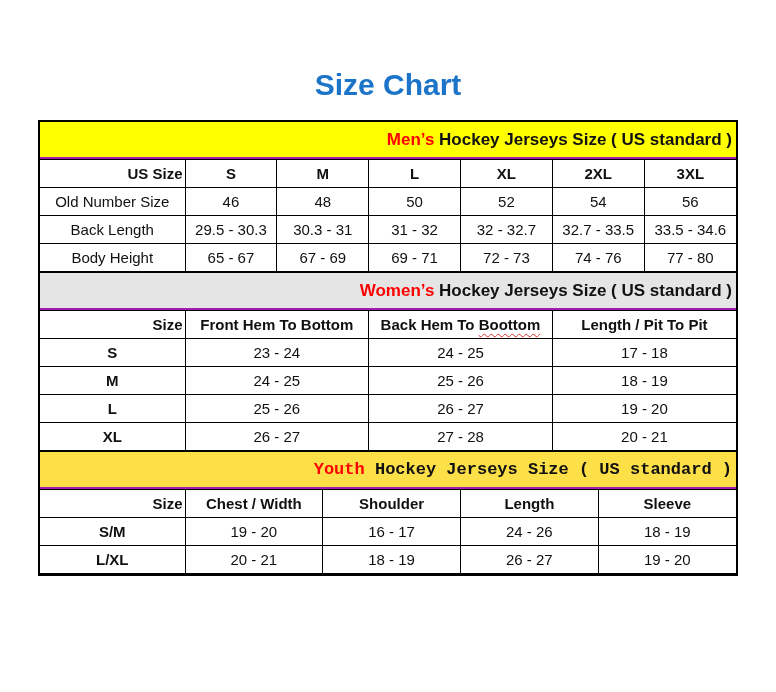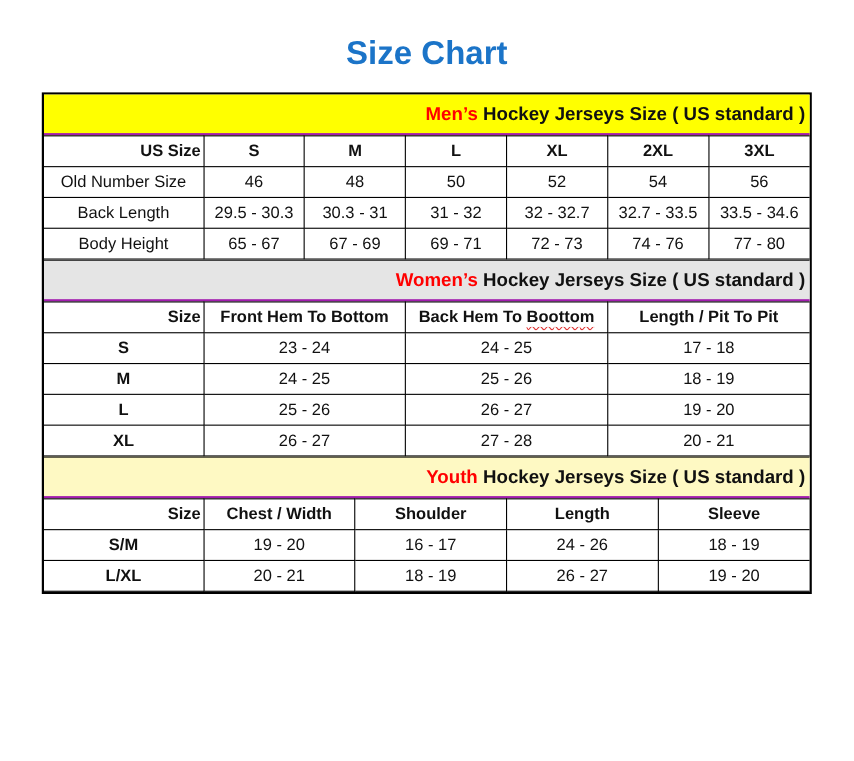--- a/index.html
+++ b/index.html
@@ -3,21 +3,21 @@
 <meta charset="utf-8">
 <style>
   * { margin: 0; padding: 0; box-sizing: border-box; }
   html, body {
     width: 776px; height: 692px;
     background: #ffffff;
     font-family: "Liberation Sans", sans-serif;
     color: #111111;
     overflow: hidden;
   }
-  .page { width: 776px; height: 692px; padding-top: 32px; border-radius: 26px; }
+  .page { width: 776px; height: 692px; padding-top: 68px; border-radius: 26px; }
   .title {
     text-align: center;
     font-size: 30px;
     font-weight: bold;
     letter-spacing: 0px;
     margin-bottom: 18px;
   }
   .chart-wrap {
     width: 700px;
     margin: 0 auto;
@@ -151,21 +151,21 @@
               <td class="bold">XL</td>
               <td>26 - 27</td>
               <td>27 - 28</td>
               <td>20 - 21</td>
             </tr>
           </tbody>
       </table>
     </section>
 
     <section>
-      <div class="band" style="background: #fef9c3;"><span class="band-highlight" style="color: rgb(255, 0, 0);">Youth</span><span> Hockey Jerseys Size ( US standard )</span></div>
+      <div class="band" style="background: #fde047; font-family: Liberation Mono, monospace;"><span class="band-highlight" style="color: rgb(255, 0, 0);">Youth</span><span> Hockey Jerseys Size ( US standard )</span></div>
       <table class="size-table">
         <thead>
             <tr>
               <th>Size</th>
               <th>Chest / Width</th>
               <th>Shoulder</th>
               <th>Length</th>
               <th>Sleeve</th>
             </tr>
           </thead>

